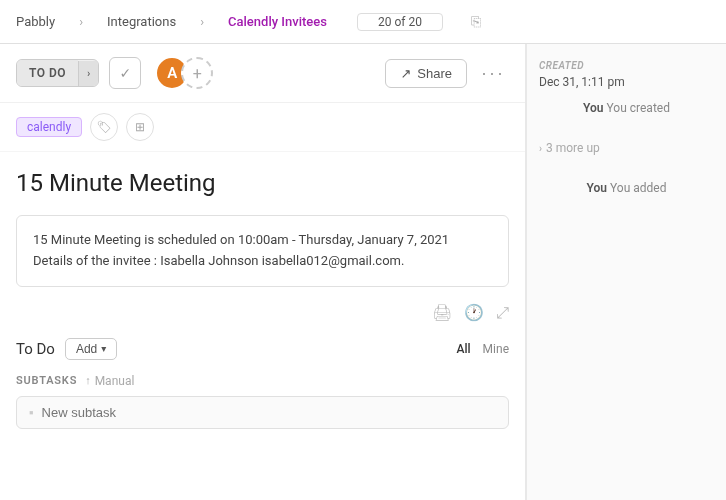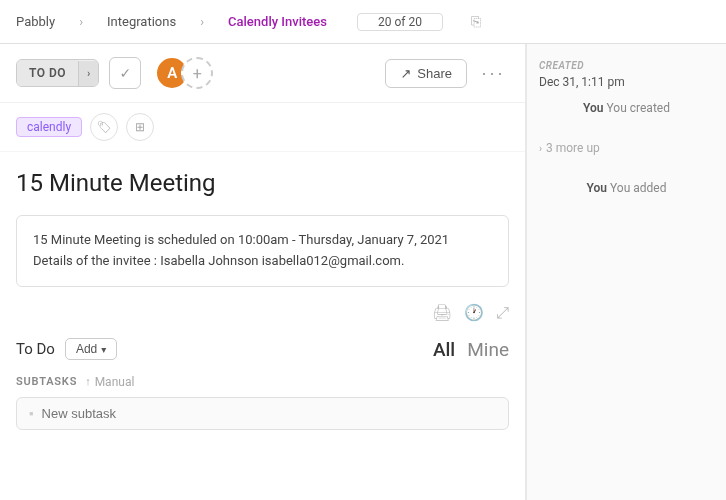--- a/index.html
+++ b/index.html
@@ -117,21 +117,21 @@
     
     .todo-section { padding: 8px 16px 6px; display: flex; align-items: center; gap: 10px; }
     .todo-section-label { font-size: 15px; color: #333; font-weight: 400; }
     .add-btn {
       border: 1px solid #ccc; border-radius: 5px; padding: 3px 10px;
       font-size: 12px; background: #fff; cursor: pointer; color: #555;
       display: flex; align-items: center; gap: 4px;
     }
     .add-btn-arrow { font-size: 10px; }
     .todo-section-right { margin-left: auto; display: flex; gap: 12px; }
-    .filter-btn { font-size: 19px; color: #888; cursor: pointer; }
+    .filter-btn { font-size: 12px; color: #888; cursor: pointer; }
     .filter-btn.active { color: #333; font-weight: 500; }
 
     
     .subtasks-section { padding: 8px 16px 4px; }
     .subtasks-header {
       display: flex; align-items: center; gap: 8px;
       font-size: 11px; font-weight: 600; color: #888;
       letter-spacing: 0.8px; text-transform: uppercase; margin-bottom: 8px;
     }
     .subtasks-manual {

